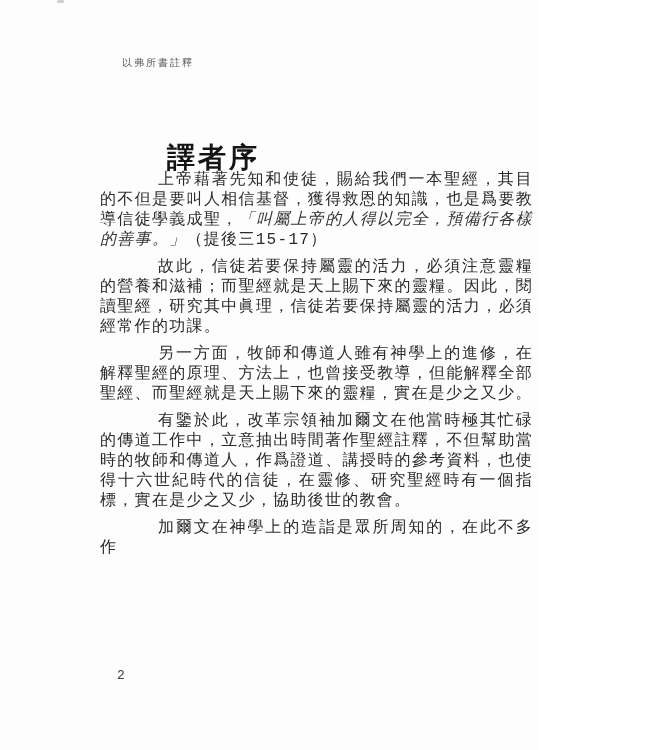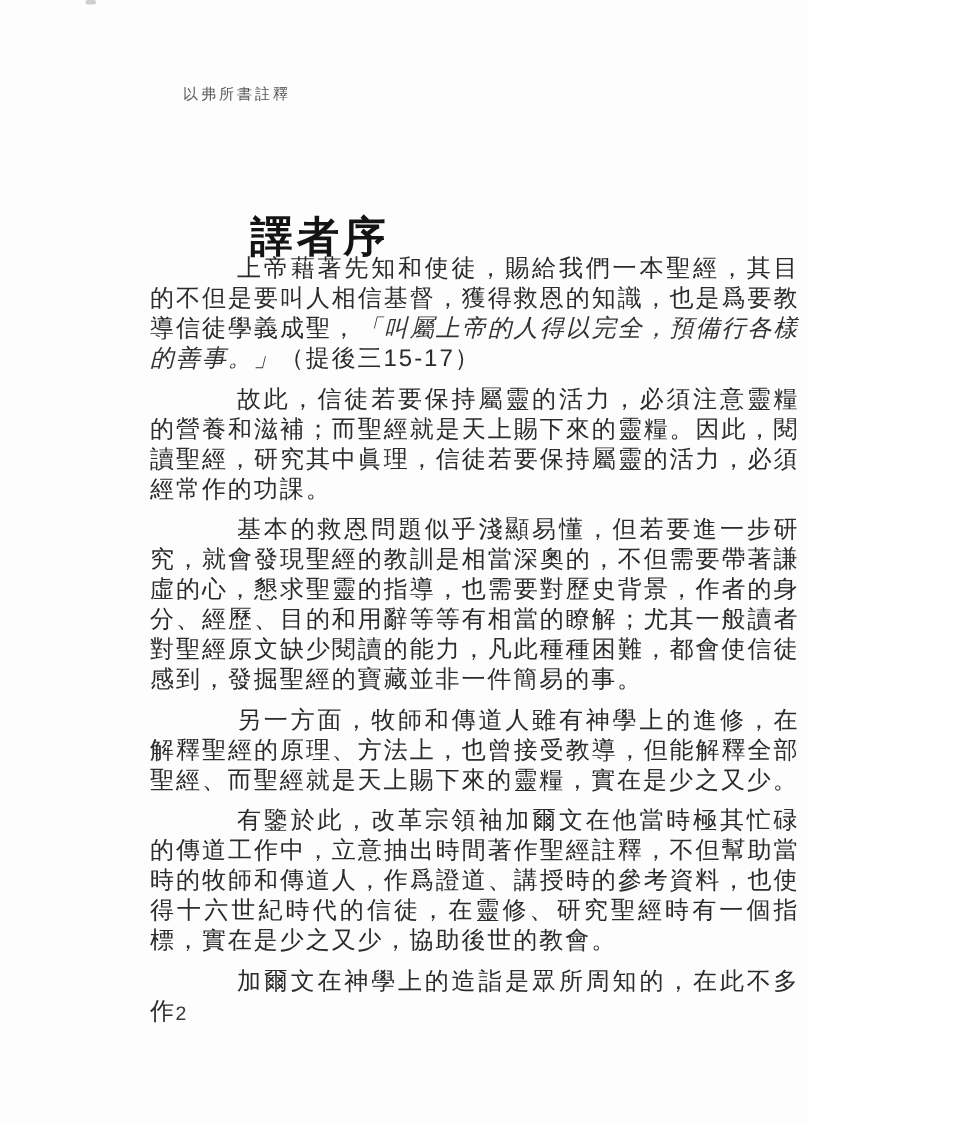--- a/index.html
+++ b/index.html
@@ -6,21 +6,21 @@
     margin: 0;
     padding: 0;
     background: #ffffff;
   }
   .page {
     position: relative;
     width: 538px;
     height: 750px;
     background: #fdfdfd;
     overflow: hidden;
-    font-family: Liberation Sans, sans-serif;
+    font-family: Liberation Mono, monospace;
   }
   .scan-speck {
     position: absolute;
     background: #b9b9b9;
     border-radius: 2px;
     opacity: 0.7;
   }
   .speck-left  { left: 57px;  top: 0; width: 7px; height: 3px; }
   .speck-right { left: 588px; top: 0; width: 6px; height: 4px; }
 
@@ -79,21 +79,20 @@
   <div class="scan-speck speck-left"></div>
   <div class="scan-speck speck-right"></div>
 
   <div class="running-header">以弗所書註釋</div>
 
   <h1 class="page-title">譯者序</h1>
 
   <div class="body-text" id="paragraphs">
       <p><span class="seg-normal">上帝藉著先知和使徒，賜給我們一本聖經，其目的不但是要叫人相信基督，獲得救恩的知識，也是爲要教導信徒學義成聖，</span><span class="seg-quote">「叫屬上帝的人得以完全，預備行各樣的善事。」</span><span class="seg-normal">（提後三15-17）</span></p>
       <p><span class="seg-normal">故此，信徒若要保持屬靈的活力，必須注意靈糧的營養和滋補；而聖經就是天上賜下來的靈糧。因此，閱讀聖經，研究其中眞理，信徒若要保持屬靈的活力，必須經常作的功課。</span></p>
-      <p><span class="seg-normal">基本的救恩問題似乎淺顯易懂，但若要進一步研究，就會發現聖經的教訓是相當深奧的，不但需要帶著謙虛的心，懇求聖靈的指導，也需要對歷史背景，作者的身分、經歷、目的和用辭等等有相當的瞭解；尤其一般讀者對聖經原文缺少閱讀的能力，凡此種種困難，都會使信徒感到，發掘聖經的寶藏並非一件簡易的事。</span></p>
       <p><span class="seg-normal">另一方面，牧師和傳道人雖有神學上的進修，在解釋聖經的原理、方法上，也曾接受教導，但能解釋全部聖經、而聖經就是天上賜下來的靈糧，實在是少之又少。</span></p>
       <p><span class="seg-normal">有鑒於此，改革宗領袖加爾文在他當時極其忙碌的傳道工作中，立意抽出時間著作聖經註釋，不但幫助當時的牧師和傳道人，作爲證道、講授時的參考資料，也使得十六世紀時代的信徒，在靈修、研究聖經時有一個指標，實在是少之又少，協助後世的教會。</span></p>
       <p><span class="seg-normal">加爾文在神學上的造詣是眾所周知的，在此不多作</span></p>
     </div>
 
   <div class="page-number">2</div>
 
 </div>
 
 </body></html>

